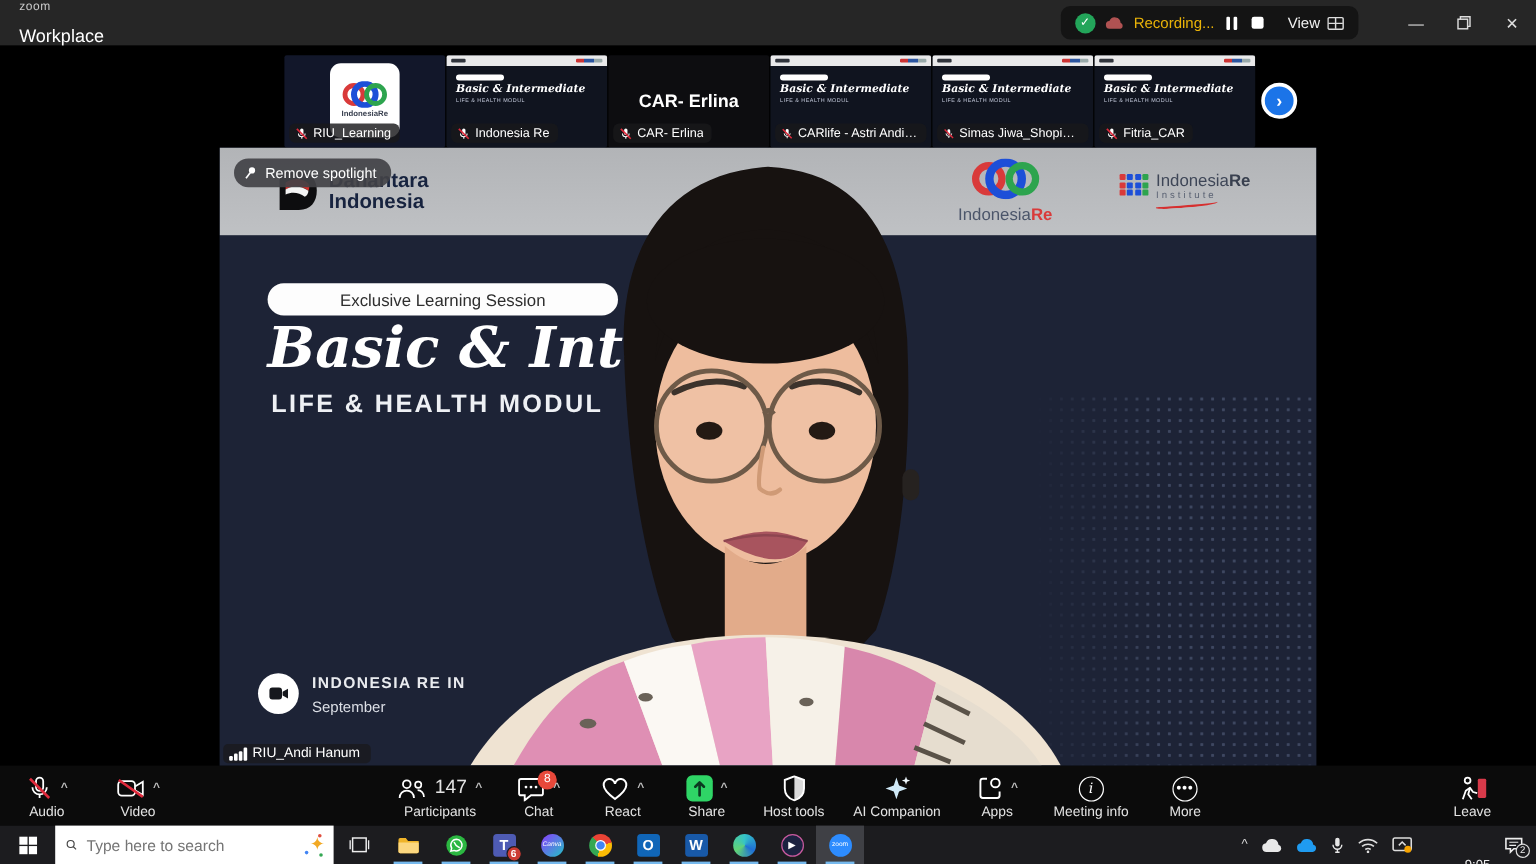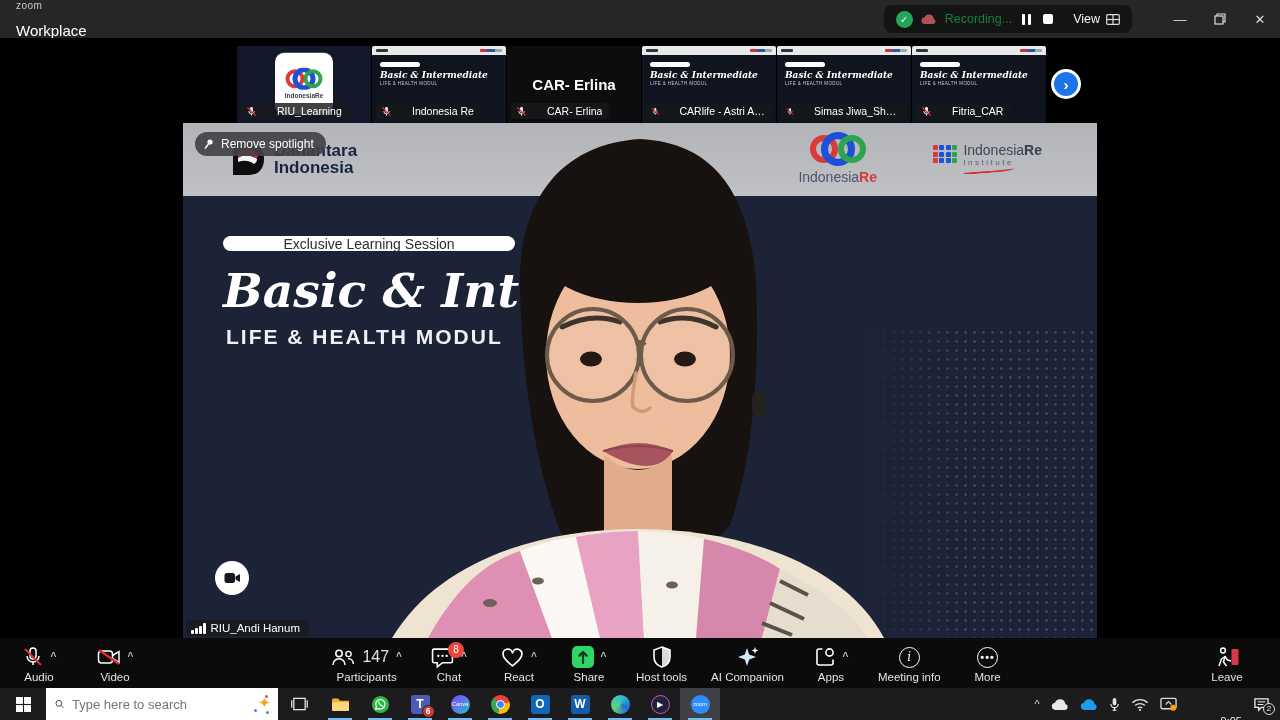--- a/index.html
+++ b/index.html
@@ -9,38 +9,38 @@
 
   
   .titlebar { height:38px; background:#262626; display:flex; align-items:center; position:relative; }
   .brand { margin-left:16px; line-height:1; }
   .brand-zoom { color:#c9c9c9; font-size:10px; letter-spacing:.5px; }
   .brand-product { color:#fff; font-size:15px; margin-top:12px; }
   .titlebar-right { position:absolute; right:0; top:0; height:38px; display:flex; align-items:center; }
   .rec-pill { background:#141414; border-radius:8px; height:28px; display:flex; align-items:center; gap:8px; padding:0 12px; margin-right:28px; }
   .shield { width:17px; height:17px; border-radius:50%; background:#23a55a; color:#fff; font-size:10px; display:flex; align-items:center; justify-content:center; }
   .rec-cloud svg { display:block; }
-  .rec-label { color:#15803d; font-size:12.5px; }
+  .rec-label { color:#eab308; font-size:12.5px; }
   .rec-btn { background:none; border:none; cursor:pointer; display:flex; align-items:center; padding:2px; }
   .pause-bars { display:flex; gap:3px; }
   .pause-bars span { width:3px; height:11px; background:#fff; border-radius:1px; display:block; }
   .stop-sq { width:10px; height:10px; background:#fff; border-radius:2px; display:block; }
   .view-btn { background:none; border:none; color:#f1f1f1; font-size:12.5px; display:flex; align-items:center; gap:6px; margin-left:10px; cursor:pointer; }
   .win-controls { display:flex; height:38px; }
   .win-btn { width:40px; height:38px; background:none; border:none; color:#ddd; font-size:13px; display:flex; align-items:center; justify-content:center; cursor:pointer; }
 
   
   .filmstrip { height:85px; background:#000; position:relative; }
   .film-track { position:absolute; left:237px; top:8px; display:flex; gap:1px; }
   .thumb { width:134px; height:77px; position:relative; background:#10141f; overflow:hidden; border-radius:2px; cursor:pointer; }
   .thumb-dark { background:#0d0d10; }
   .center-name { position:absolute; inset:0; display:flex; align-items:center; justify-content:center; color:#fff; font-weight:bold; font-size:15px; }
   .logo-card { position:absolute; left:50%; top:50%; transform:translate(-50%,-52%); width:58px; height:62px; background:#fff; border-radius:9px; display:flex; flex-direction:column; align-items:center; justify-content:center; gap:2px; }
   .logo-card-text { font-size:6.5px; font-weight:bold; color:#3a4150; }
-  .tag { position:absolute; left:4px; bottom:4px; background:rgba(24,24,27,.82); border-radius:5px; padding:2px 7px 2px 5px; display:flex; align-items:center; gap:20px; max-width:126px; }
+  .tag { position:absolute; left:4px; bottom:4px; background:rgba(24,24,27,.82); border-radius:5px; padding:2px 7px 2px 5px; display:flex; align-items:center; gap:4px; max-width:126px; }
   .tag span.tag-text { color:#fff; font-size:10.5px; white-space:nowrap; overflow:hidden; text-overflow:ellipsis; }
   
   .ts-header { height:9px; background:#e9e9ea; display:flex; align-items:center; justify-content:space-between; padding:0 4px; }
   .ts-logo-l { width:12px; height:3px; background:#30343c; border-radius:1px; }
   .ts-logo-r { width:22px; height:3px; background:linear-gradient(90deg,#c33 0 30%,#2b55a0 30% 70%,#9aa 70%); border-radius:1px; }
   .ts-pill { width:40px; height:5px; background:#fff; border-radius:3px; margin:7px 0 3px 8px; }
   .ts-title { font-family:"DejaVu Serif", serif; font-style:italic; font-weight:bold; color:#fff; font-size:9px; margin-left:8px; white-space:nowrap; }
   .ts-sub { color:#c4cadb; font-size:4.5px; letter-spacing:.4px; margin:1px 0 0 8px; }
   .film-next { position:absolute; left:1051px; top:31px; width:30px; height:30px; border-radius:50%; background:#1b74e8; border:3px solid #fff; color:#fff; font-size:15px; font-weight:bold; display:flex; align-items:center; justify-content:center; cursor:pointer; }
 
@@ -57,21 +57,21 @@
   .dotgrid { display:grid; grid-template-columns:repeat(4,5px); grid-auto-rows:5px; gap:1.5px; margin-top:2px; }
   .dotgrid i { border-radius:1px; }
   .inst-text { line-height:1; }
   .inst-line1 { font-size:14px; color:#3e4657; }
   .inst-line1 b { color:#39404f; }
   .inst-line2 { font-size:8px; letter-spacing:2.5px; color:#5a6273; margin-top:2px; }
   .swoosh { width:52px; height:5px; border-bottom:2.5px solid #d62f2f; border-radius:0 0 60% 30%; transform:rotate(-4deg); margin-top:1px; }
 
   .spotlight-btn { position:absolute; left:12px; top:9px; z-index:6; background:rgba(66,66,70,.92); border:none; border-radius:14px; color:#fff; font-size:12px; padding:5px 12px 5px 8px; display:flex; align-items:center; gap:6px; cursor:pointer; }
 
-  .slide-pill { position:absolute; left:40px; top:113px; width:292px; height:15px; background:#fdfdfd; border-radius:14px; display:flex; align-items:center; justify-content:center; color:#2e2e2e; font-size:14px; z-index:2; }
+  .slide-pill { position:absolute; left:40px; top:113px; width:292px; height:27px; background:#fdfdfd; border-radius:14px; display:flex; align-items:center; justify-content:center; color:#2e2e2e; font-size:14px; z-index:2; }
   .slide-title { position:absolute; left:40px; top:140px; color:#fff; font-family:"DejaVu Serif", serif; font-style:italic; font-weight:bold; font-size:47px; z-index:2; white-space:nowrap; }
   .slide-subtitle { position:absolute; left:43px; top:202px; color:#eef0f4; font-size:21px; font-weight:600; letter-spacing:2px; z-index:2; }
   .dots-pattern { position:absolute; right:0; top:205px; width:235px; height:310px; z-index:2;
     background-image:radial-gradient(circle,#5a6684 1.1px,transparent 1.5px); background-size:9px 9px; opacity:.55;
     -webkit-mask-image:linear-gradient(to right,transparent,#000 45%); mask-image:linear-gradient(to right,transparent,#000 45%); }
   .person { position:absolute; left:50%; transform:translateX(-50%); bottom:0; height:505px; z-index:3; }
   .footer-info { position:absolute; left:32px; top:438px; display:flex; gap:11px; align-items:flex-start; z-index:2; }
   .cam-circle { width:34px; height:34px; border-radius:50%; background:#fff; display:flex; align-items:center; justify-content:center; }
   .footer-line1 { color:#e9ebef; font-size:13px; font-weight:600; letter-spacing:1.2px; white-space:nowrap; }
   .footer-line2 { color:#dcdfe6; font-size:12.5px; margin-top:6px; }
@@ -349,20 +349,24 @@
       <div class="slide-subtitle">LIFE &amp; HEALTH MODUL</div>
       <div class="dots-pattern"></div>
 
       <div class="footer-info">
         <div class="cam-circle">
           <svg width="17" height="12" viewBox="0 0 17 12">
               <rect x="0.5" y="1" width="10.5" height="10" rx="2.5" fill="#16181d"></rect>
               <path d="M11.5 4.5 16 2v8l-4.5-2.5z" fill="#16181d"></path>
             </svg>
         </div>
+        <div>
+          <div class="footer-line1">INDONESIA RE IN</div>
+          <div class="footer-line2">September</div>
+        </div>
       </div>
 
       <svg class="person" viewBox="0 0 680 505" width="680" height="505">
         <path d="M340 6 C252 12 216 78 220 162 C223 252 236 334 260 398 L292 438 L388 438 L430 392 C452 330 460 240 456 150 C450 68 420 10 340 6 Z" fill="#171210"></path>
         <ellipse cx="338" cy="222" rx="92" ry="114" fill="#eebd9e"></ellipse>
         <path d="M246 168 C252 96 278 62 338 58 C398 62 426 98 432 170 C416 120 400 104 338 102 C276 104 260 120 246 168 Z" fill="#171210"></path>
         <ellipse cx="338" cy="118" rx="99" ry="52" fill="#171210"></ellipse>
         <path d="M262 194 q30 -15 58 -5" stroke="#2e241c" stroke-width="5" fill="none" stroke-linecap="round"></path>
         <path d="M360 189 q28 -10 56 5" stroke="#2e241c" stroke-width="5" fill="none" stroke-linecap="round"></path>
         <circle cx="293" cy="222" r="46" fill="rgba(255,255,255,0.07)" stroke="#6e5a48" stroke-width="4"></circle>

